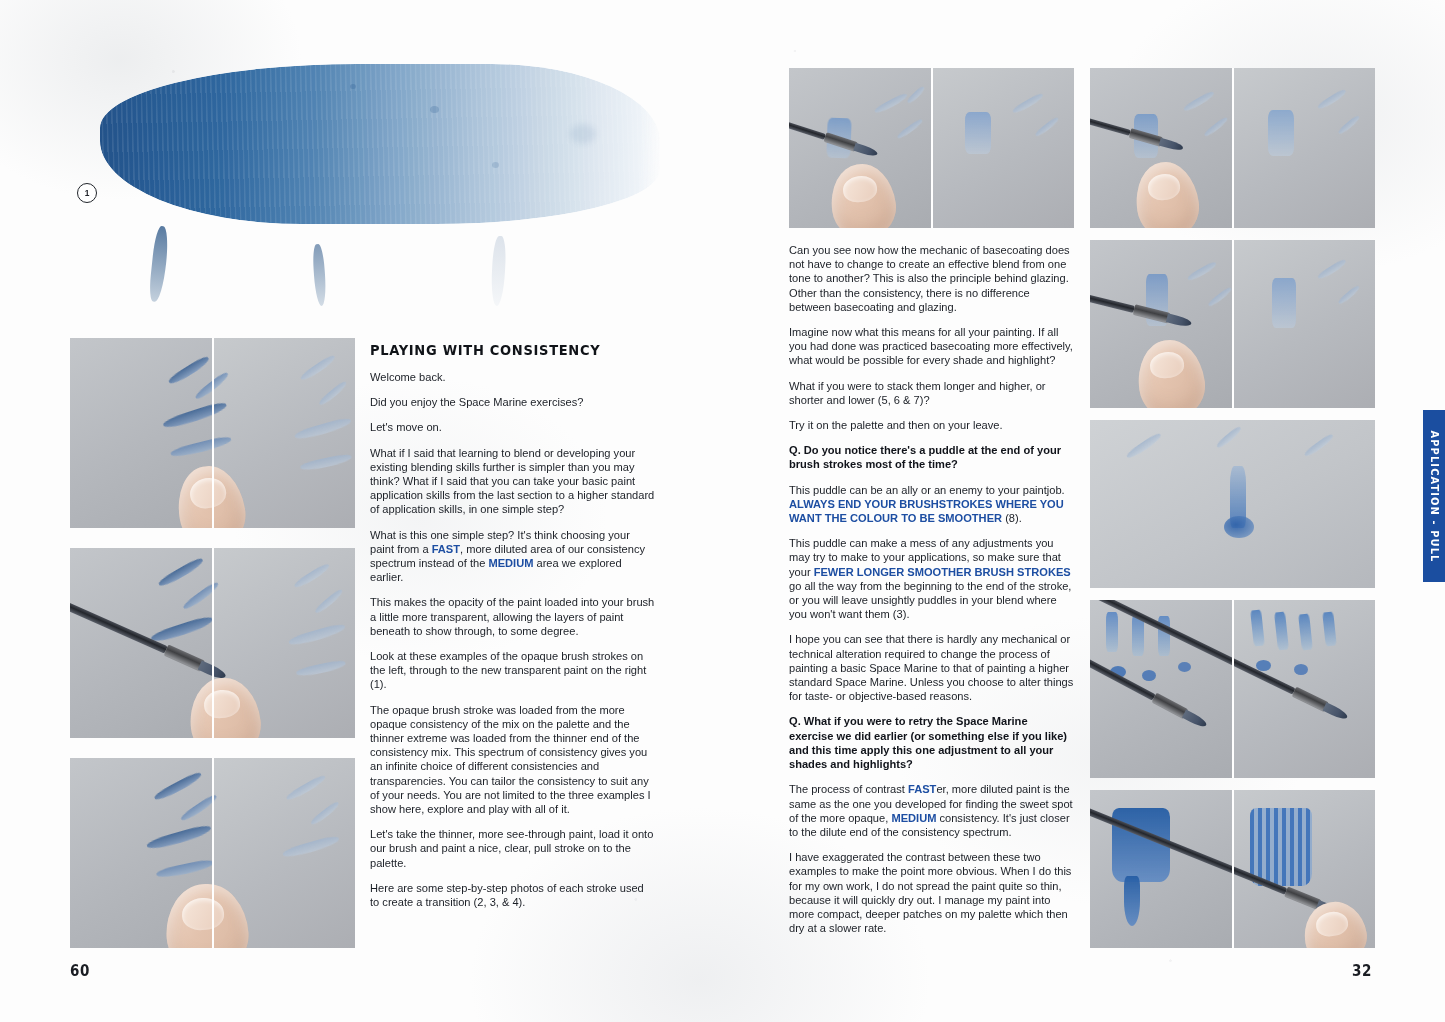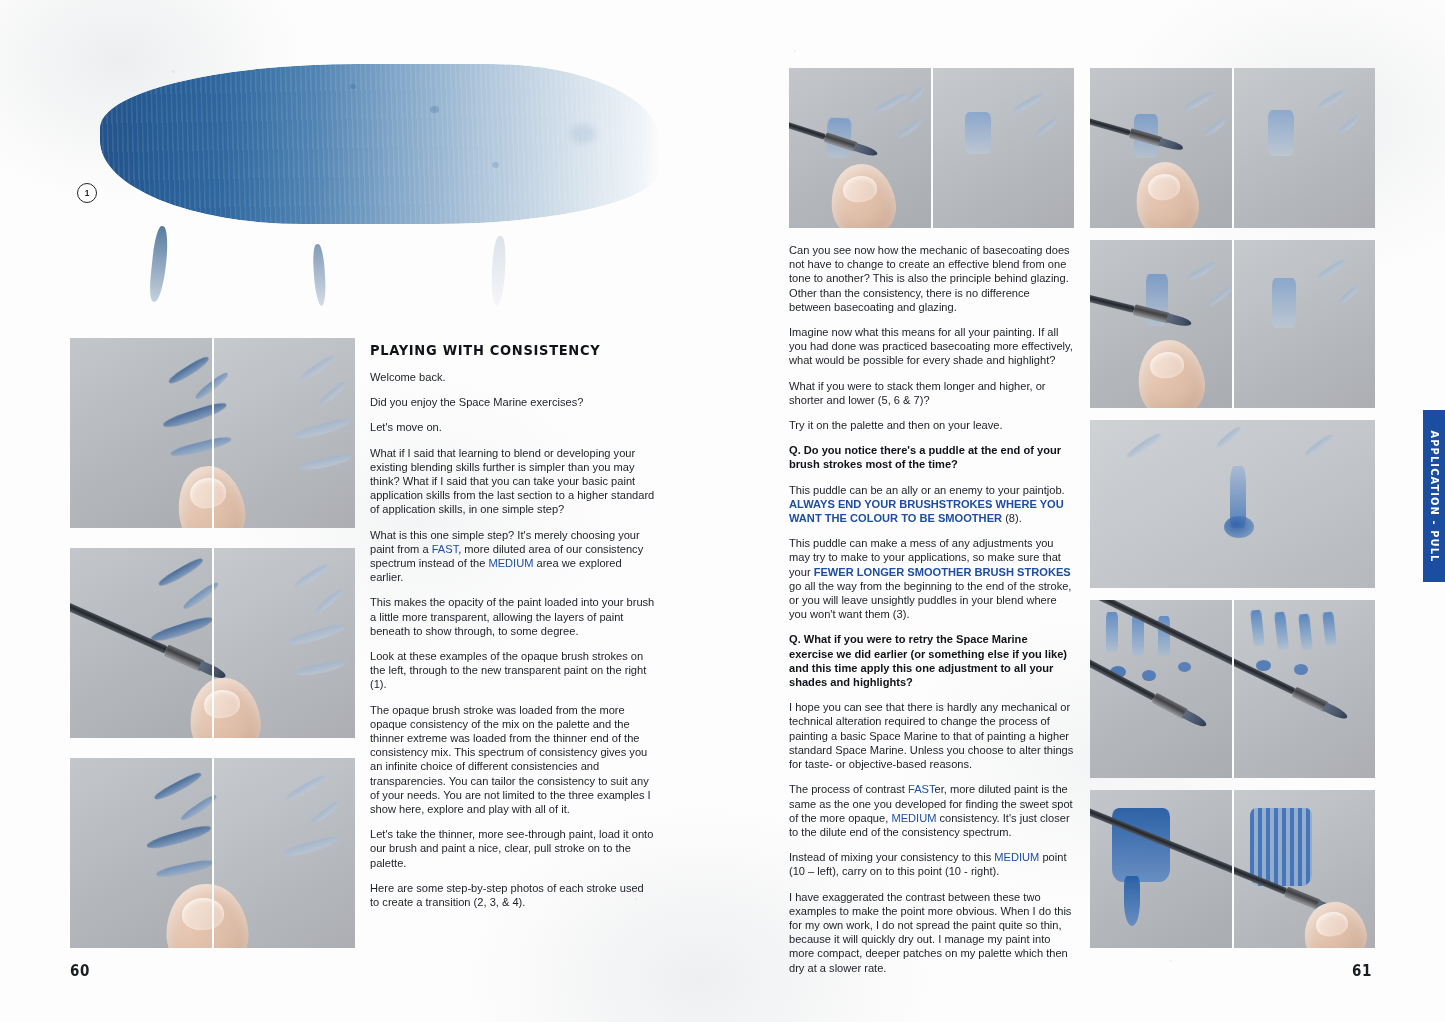--- a/index.html
+++ b/index.html
@@ -75,21 +75,21 @@
     margin: 0 0 11px 0;
     text-align: left;
   }
   p.body:last-child { margin-bottom: 0; }
   p.q {
     font-weight: bold;
     color: #10131a;
   }
   .hl {
     color: #1d4ea2;
-    font-weight: normal;
+    font-weight: bold;
   }
   .hl-plain {
     color: #1d4ea2;
     font-weight: bold;
   }
 
   
   .photo {
     position: absolute;
     background: #b9bcc0;
@@ -349,21 +349,21 @@
     <div class="nail" style="left:112px;top:140px;width:42px;height:32px;transform:rotate(-4deg);"></div>
 
   </div>
 
   <div class="col-text-left">
     <h2 class="section-title">PLAYING WITH CONSISTENCY</h2>
     <p class="body">Welcome back.</p>
     <p class="body">Did you enjoy the Space Marine exercises?</p>
     <p class="body">Let's move on.</p>
     <p class="body">What if I said that learning to blend or developing your existing blending skills further is simpler than you may think? What if I said that you can take your basic paint application skills from the last section to a higher standard of application skills, in one simple step?</p>
-    <p class="body"><span>What is this one simple step? It's merely choosing your paint from a </span><span class="hl">FAST</span><span>, more diluted area of our consistency spectrum instead of the </span><span class="hl">MEDIUM</span><span> area we explored earlier.</span></p>
+    <p class="body"><span>What is this one simple step? It's think choosing your paint from a </span><span class="hl">FAST</span><span>, more diluted area of our consistency spectrum instead of the </span><span class="hl">MEDIUM</span><span> area we explored earlier.</span></p>
     <p class="body">This makes the opacity of the paint loaded into your brush a little more transparent, allowing the layers of paint beneath to show through, to some degree.</p>
     <p class="body">Look at these examples of the opaque brush strokes on the left, through to the new transparent paint on the right (1).</p>
     <p class="body">The opaque brush stroke was loaded from the more opaque consistency of the mix on the palette and the thinner extreme was loaded from the thinner end of the consistency mix. This spectrum of consistency gives you an infinite choice of different consistencies and transparencies. You can tailor the consistency to suit any of your needs. You are not limited to the three examples I show here, explore and play with all of it.</p>
     <p class="body">Let's take the thinner, more see-through paint, load it onto our brush and paint a nice, clear, pull stroke on to the palette.</p>
     <p class="body">Here are some step-by-step photos of each stroke used to create a transition (2, 3, &amp; 4).</p>
   </div>
 
   <div class="photo" style="left:789px;top:68px;width:285px;height:160px;">
     <div class="half left"></div>
     <div class="half right"></div>
@@ -482,26 +482,25 @@
   </div>
 
   <div class="col-text-right">
     <p class="body">Can you see now how the mechanic of basecoating does not have to change to create an effective blend from one tone to another? This is also the principle behind glazing. Other than the consistency, there is no difference between basecoating and glazing.</p>
     <p class="body">Imagine now what this means for all your painting. If all you had done was practiced basecoating more effectively, what would be possible for every shade and highlight?</p>
     <p class="body">What if you were to stack them longer and higher, or shorter and lower (5, 6 &amp; 7)?</p>
     <p class="body">Try it on the palette and then on your leave.</p>
     <p class="body q">Q. Do you notice there's a puddle at the end of your brush strokes most of the time?</p>
     <p class="body"><span>This puddle can be an ally or an enemy to your paintjob. </span><span class="hl-plain">ALWAYS END YOUR BRUSHSTROKES WHERE YOU WANT THE COLOUR TO BE SMOOTHER</span><span> (8).</span></p>
     <p class="body"><span>This puddle can make a mess of any adjustments you may try to make to your applications, so make sure that your </span><span class="hl-plain">FEWER LONGER SMOOTHER BRUSH STROKES</span><span> go all the way from the beginning to the end of the stroke, or you will leave unsightly puddles in your blend where you won't want them (3).</span></p>
+    <p class="body">I hope you can see that there is hardly any mechanical or technical alteration required to change the process of painting a basic Space Marine to that of painting a higher standard Space Marine. Unless you choose to alter things for taste- or objective-based reasons.</p>
     <p class="body q">Q. What if you were to retry the Space Marine exercise we did earlier (or something else if you like) and this time apply this one adjustment to all your shades and highlights?</p>
-    <p class="body">I hope you can see that there is hardly any mechanical or technical alteration required to change the process of painting a basic Space Marine to that of painting a higher standard Space Marine. Unless you choose to alter things for taste- or objective-based reasons.</p>
     <p class="body"><span>The process of contrast </span><span class="hl">FAST</span><span>er, more diluted paint is the same as the one you developed for finding the sweet spot of the more opaque, </span><span class="hl">MEDIUM</span><span> consistency. It's just closer to the dilute end of the consistency spectrum.</span></p>
-    <p class="body"><span>Instead of mixing your consistency to this </span><span class="hl">MEDIUM</span><span> point (10 – left), carry on to this point (10 - right).</span></p>
     <p class="body">I have exaggerated the contrast between these two examples to make the point more obvious. When I do this for my own work, I do not spread the paint quite so thin, because it will quickly dry out. I manage my paint into more compact, deeper patches on my palette which then dry at a slower rate.</p>
   </div>
 
   <div class="side-tab">
     <span>APPLICATION - PULL</span>
   </div>
 
   <div class="folio left">60</div>
-  <div class="folio right">61</div>
+  <div class="folio right">32</div>
 </div>
 
 </body></html>

